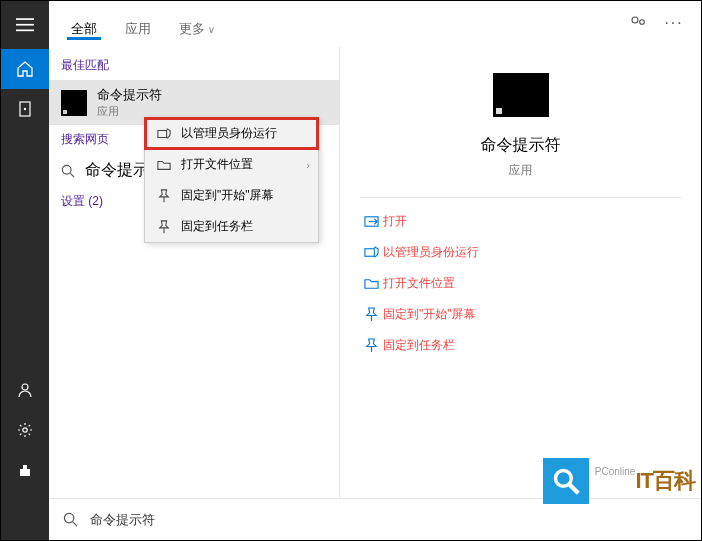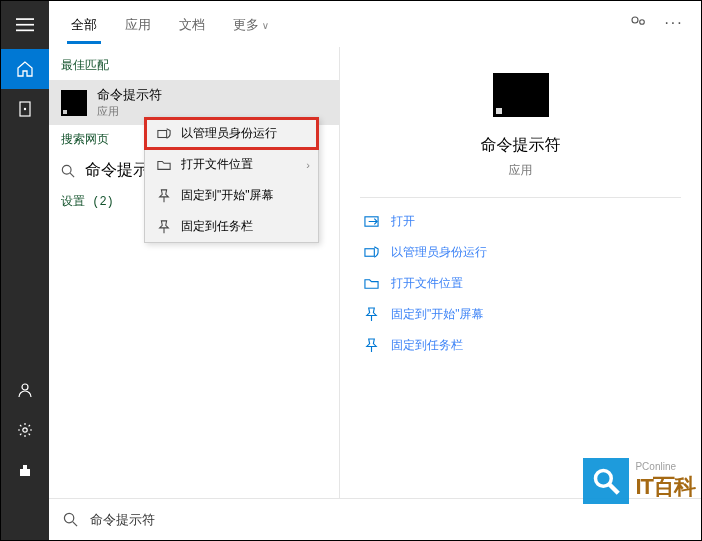--- a/index.html
+++ b/index.html
@@ -10,32 +10,32 @@
 .sidebar-bottom { margin-top: auto; margin-bottom: 50px; display: flex; flex-direction: column; align-items: center; }
 .sidebar-item { width: 48px; height: 40px; display: flex; align-items: center; justify-content: center; color: #fff; cursor: pointer; }
 .sidebar-item.active { background: #0078d4; }
 .sidebar-item svg { width: 16px; height: 16px; fill: #fff; }
 .hamburger { height: 48px; }
 .hamburger svg { width: 18px; height: 18px; }
 
 .main { position: absolute; left: 48px; top: 0; right: 0; height: 100%; background: #fff; }
 
 .tabs { height: 46px; display: flex; align-items: center; padding: 0 8px; border-bottom: 1px solid transparent; }
-.tab { padding: 12px 14px 10px; font-size: 13px; color: #666; cursor: pointer; position: relative; }
+.tab { padding: 12px 14px 2px; font-size: 13px; color: #666; cursor: pointer; position: relative; }
 .tab.active { color: #000; }
 .tab.active::after { content: ""; position: absolute; left: 10px; right: 10px; bottom: 0; height: 3px; background: #0078d4; }
 .tab-more::after { content: " ∨"; font-size: 10px; color: #888; }
 .tabs-right { margin-left: auto; display: flex; gap: 18px; padding-right: 10px; color: #666; }
 .tabs-right svg { width: 16px; height: 16px; fill: #555; }
 .ellipsis { font-size: 16px; color: #555; cursor: pointer; letter-spacing: 1px; }
 
 .content { display: flex; height: calc(100% - 46px - 42px); }
 
 .left-col { width: 290px; padding-top: 4px; }
-.section-header { font-size: 12px; color: #14532d; padding: 6px 12px; font-family: Liberation Mono, monospace; }
+.section-header { font-size: 12px; color: #4c1d95; padding: 6px 12px; }
 .result-item { display: flex; align-items: center; padding: 6px 12px; gap: 10px; }
 .result-item.selected { background: #e5e5e5; }
 .app-icon { width: 26px; height: 26px; background: #000; position: relative; }
 .app-icon::after { content: ""; position: absolute; left: 2px; bottom: 2px; width: 4px; height: 4px; background: #ccc; }
 .result-text { display: flex; flex-direction: column; }
 .result-title { font-size: 13px; color: #000; }
 .result-sub { font-size: 11px; color: #777; }
 .search-row { display: flex; align-items: center; padding: 6px 12px; gap: 10px; }
 .search-row svg { width: 14px; height: 14px; fill: #555; }
 
@@ -45,31 +45,31 @@
 .ctx-item .chev { position: absolute; right: 8px; color: #888; font-size: 11px; }
 .ctx-item.highlight { outline: 3px solid #d93025; outline-offset: -2px; }
 
 .right-col { flex: 1; border-left: 1px solid #e5e5e5; padding: 20px; display: flex; flex-direction: column; align-items: center; }
 .preview-icon { width: 56px; height: 44px; background: #000; position: relative; margin-top: 6px; }
 .preview-icon::after { content: ""; position: absolute; left: 3px; bottom: 3px; width: 6px; height: 6px; background: #ddd; }
 .preview-title { margin-top: 18px; font-size: 16px; }
 .preview-sub { margin-top: 6px; font-size: 12px; color: #777; }
 .divider { width: 100%; height: 1px; background: #e5e5e5; margin: 18px 0 8px; }
 .action-list { width: 100%; }
-.action-item { display: flex; align-items: center; gap: 12px; padding: 7px 4px; font-size: 12px; color: #3b82f6; cursor: pointer; }
+.action-item { display: flex; align-items: center; gap: 4px; padding: 7px 4px; font-size: 12px; color: #ef4444; cursor: pointer; }
 .action-item svg { width: 15px; height: 15px; fill: #0078d4; flex-shrink: 0; }
 
 .searchbar { position: absolute; left: 48px; bottom: 0; right: 0; height: 42px; border-top: 1px solid #e5e5e5; display: flex; align-items: center; padding: 0 14px; gap: 12px; }
 .searchbar svg { width: 15px; height: 15px; fill: #555; }
 .searchbar-text { font-size: 13px; color: #333; }
 
 .watermark { position: absolute; right: 6px; bottom: 36px; display: flex; align-items: center; gap: 6px; z-index: 20; opacity: 0.95; }
 .wm-icon { width: 46px; height: 46px; background: #1296db; display: flex; align-items: center; justify-content: center; }
 .wm-icon svg { width: 28px; height: 28px; fill: #fff; }
-.wm-text { display: flex; flex-direction: column; }
+.wm-text { display: flex; flex-direction: row; }
 .wm-small { font-size: 10px; color: #999; }
 .wm-big { font-size: 22px; font-weight: bold; color: #a16207; letter-spacing: -1px; }
 </style>
 </head>
 <body>
 
 <div class="sidebar">
   <div class="sidebar-top">
     <div class="sidebar-item hamburger">
       <svg viewBox="0 0 16 16">
@@ -110,21 +110,20 @@
         </svg>
     </div>
   </div>
 </div>
 
 <div class="main">
 
   <div class="tabs">
     <div class="tab active">全部</div>
     <div class="tab">应用</div>
-    <div class="tab">文档</div>
     <div class="tab tab-more">更多</div>
     <div class="tabs-right">
       <span>
         <svg viewBox="0 0 16 16">
             <circle cx="5" cy="6" r="3" fill="none" stroke="#555" stroke-width="1.1"></circle>
             <circle cx="12" cy="8" r="2.3" fill="none" stroke="#555" stroke-width="1.1"></circle>
           </svg>
       </span>
       <span class="ellipsis">···</span>
     </div>

